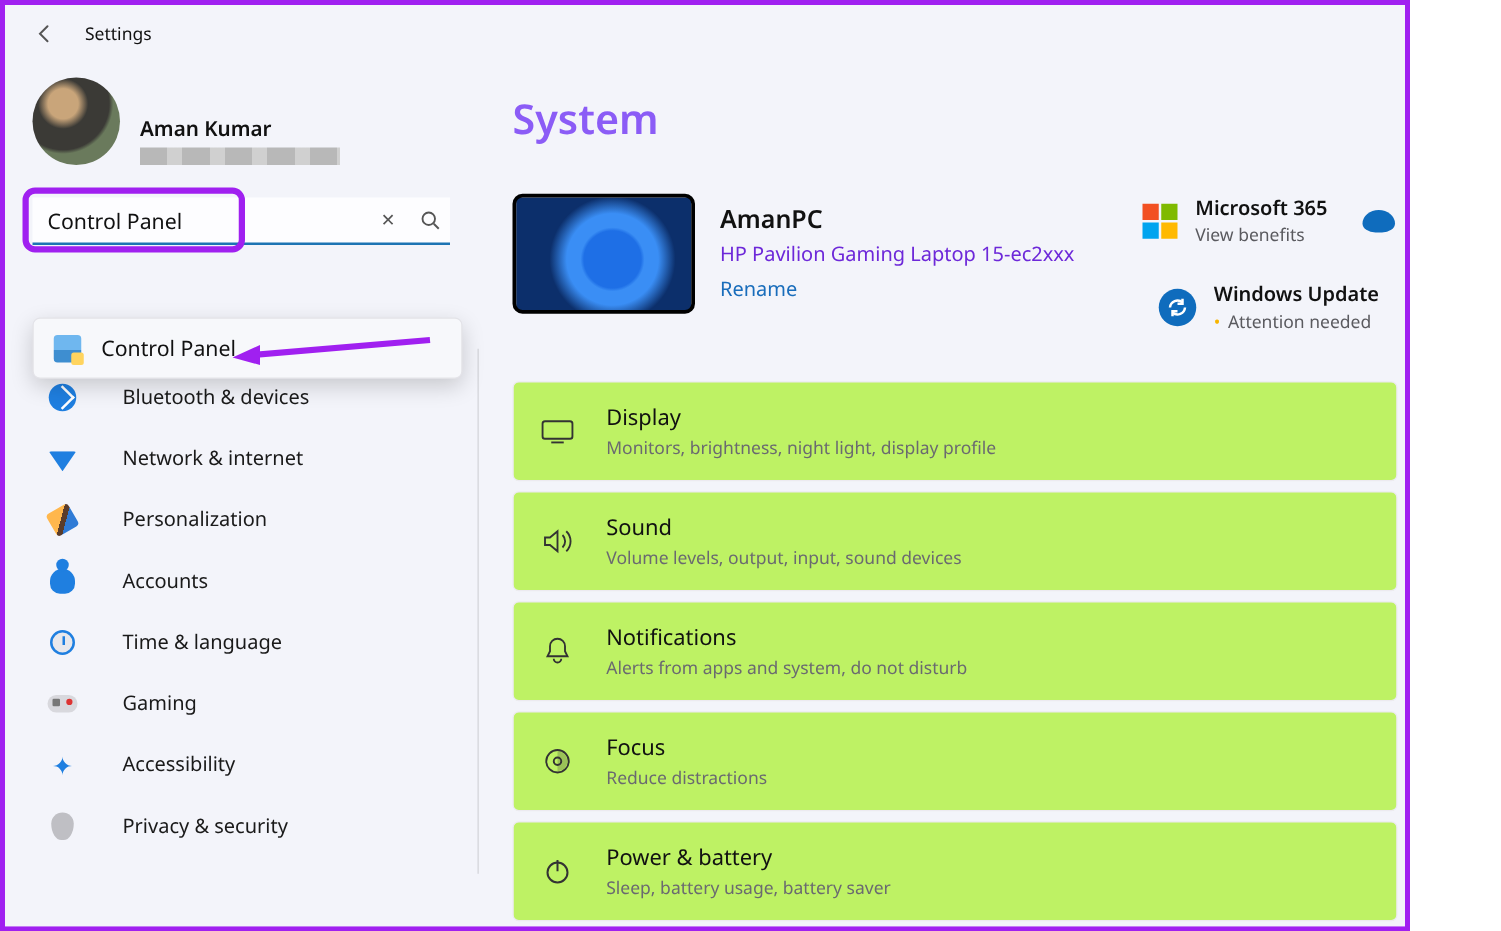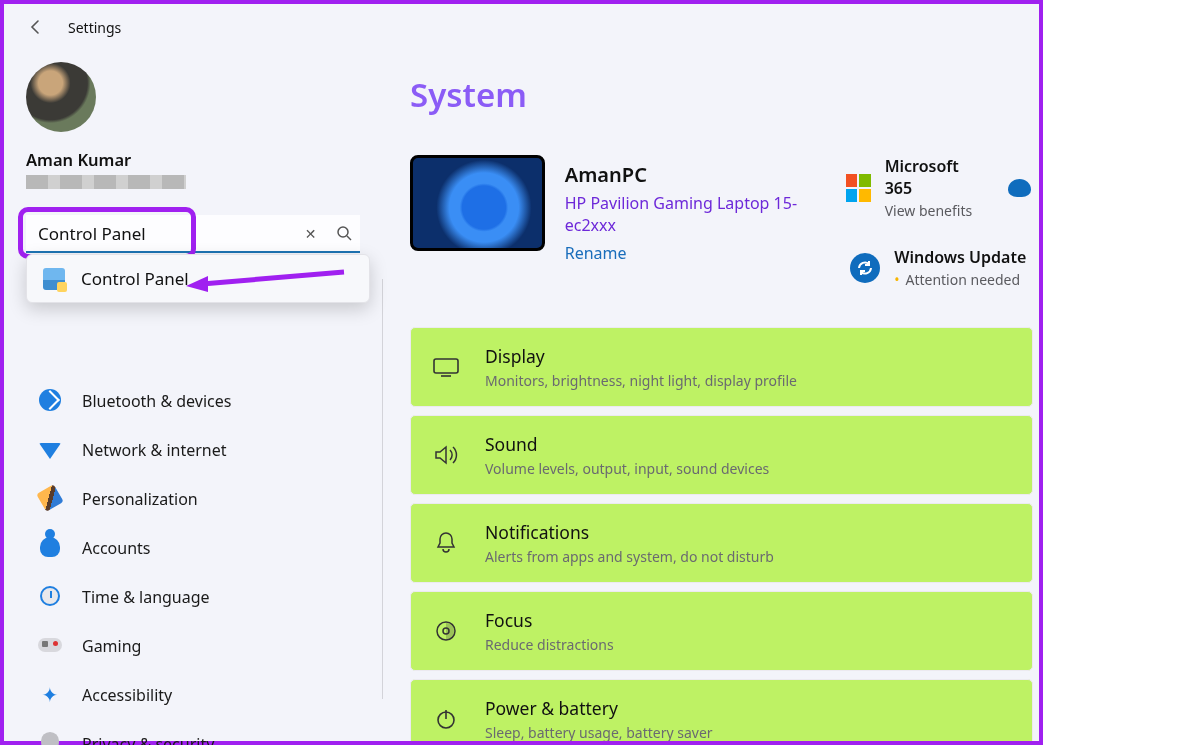--- a/index.html
+++ b/index.html
@@ -1,28 +1,28 @@
 <!DOCTYPE html>
 <html><head>
 <meta charset="utf-8">
 <style>
   * { box-sizing: border-box; margin: 0; padding: 0; font-family: "Segoe UI", "Segoe UI Variable", system-ui, sans-serif; }
   html, body { width: 1201px; height: 745px; overflow: hidden; }
-  .frame { width: 1043px; height: 745px; border: 4px solid #a020f0; background: #f3f3f8; position: relative; }
+  .frame { width: 1128px; height: 745px; border: 4px solid #a020f0; background: #f3f3f8; position: relative; }
   .inner { position: absolute; inset: 0; background: #f3f4fa; }
 
   .header { display: flex; align-items: center; height: 40px; padding: 6px 10px 0 24px; }
   .back { width: 16px; height: 16px; display:flex; align-items:center; justify-content:center; color:#444; margin-right: 24px; }
   .app-title { font-size: 14px; color: #111; }
 
   .body { display: flex; height: calc(100% - 40px); }
 
   
   .sidebar { width: 370px; flex: 0 0 370px; padding: 18px 10px 0 22px; position: relative; }
-  .profile { display:flex; align-items:flex-start; gap:16px; margin-bottom: 26px; flex-direction: column; }
+  .profile { display:flex; align-items:flex-end; gap:16px; margin-bottom: 26px; }
   .avatar { width:70px; height:70px; border-radius:50%; background: radial-gradient(circle at 35% 30%, #c9a57a 0 18%, #3b3a36 30% 55%, #6a7a5c 60% 100%); }
   .user-name { font-size: 16.5px; font-weight:600; color:#111; }
   .user-email { margin-top:4px; height:14px; width:160px; background: repeating-linear-gradient(90deg,#b8b8b8 0 22px,#d0d0d0 22px 34px); filter: blur(0.3px); }
 
   .search-wrap { position: relative; height: 38px; margin: 0 4px 0 0; border-bottom: 2px solid #1d74b3; display:flex; align-items:center; background:#fdfdff; }
   .search-input-hl { position:absolute; left:-8px; top:-8px; width:178px; height:52px; border:5px solid #a020f0; border-radius:10px; pointer-events:none; }
   .search-input { flex:1; border:none; outline:none; font-size:17px; padding: 0 8px 0 12px; background:transparent; color:#111; }
   .search-clear { width:34px; display:flex; justify-content:center; color:#555; cursor:pointer; font-size:14px; }
   .search-go { width:34px; display:flex; justify-content:center; color:#555; }
 
@@ -30,21 +30,21 @@
   .suggest-item { display:flex; align-items:center; gap:16px; padding:12px 16px; }
   .suggest-icon { width:22px; height:22px; background: linear-gradient(180deg,#6fb7ef 0 55%,#3e8ed0 55% 100%); border-radius:3px; position:relative; }
   .suggest-icon::after { content:""; position:absolute; right:-2px; bottom:-2px; width:10px; height:10px; background:#ffd45e; border-radius:2px; }
   .suggest-text { font-size:17px; color:#111; }
 
   .arrow-ann { position:absolute; left:182px; top:218px; width:160px; height:30px; z-index:22; pointer-events:none; }
   .arrow-line { stroke:#a020f0; stroke-width:5; }
   .arrow-head { fill:#a020f0; }
 
   .nav { margin-top: 110px; }
-  .nav-item { display:flex; align-items:flex-end; gap:20px; height:49px; padding: 0 8px 0 12px; border-radius:6px; cursor:pointer; }
+  .nav-item { display:flex; align-items:flex-start; gap:36px; height:49px; padding: 0 8px 0 12px; border-radius:6px; cursor:pointer; }
   .nav-item .ico { width:24px; height:24px; display:flex; align-items:center; justify-content:center; }
   .nav-item .lbl { font-size:16px; color:#1a1a1a; }
 
   
   .divider { position:absolute; left:378px; top:275px; width:1px; height:420px; background:#d3d3d9; }
 
   
   .main { flex:1; padding: 28px 2px 0 36px; overflow:hidden; }
   .page-title { font-size:33px; font-weight:600; color:#8b5cf6; margin-bottom: 38px; }
 

